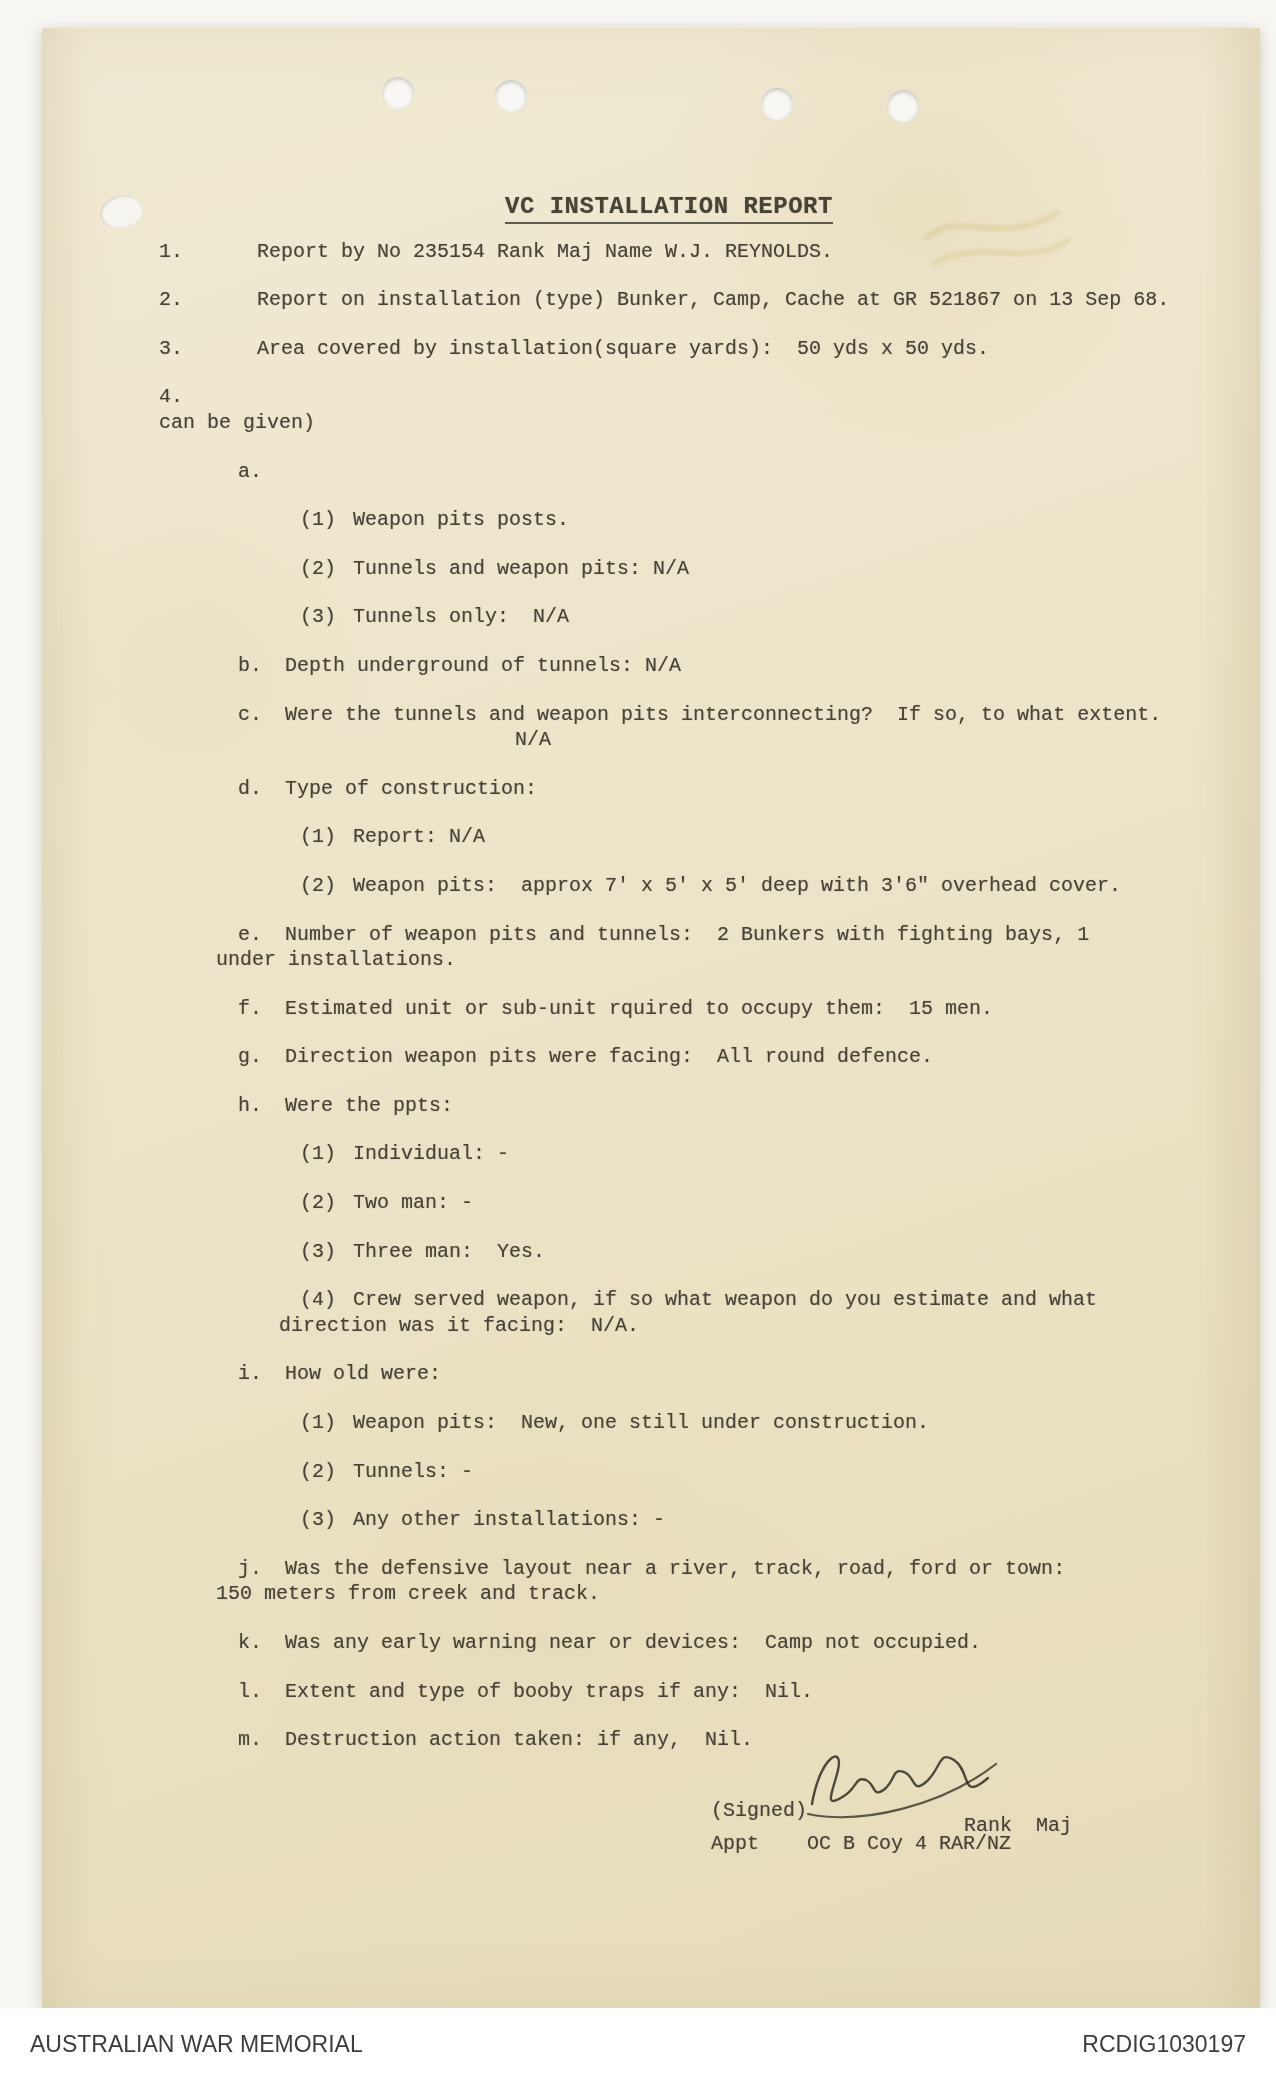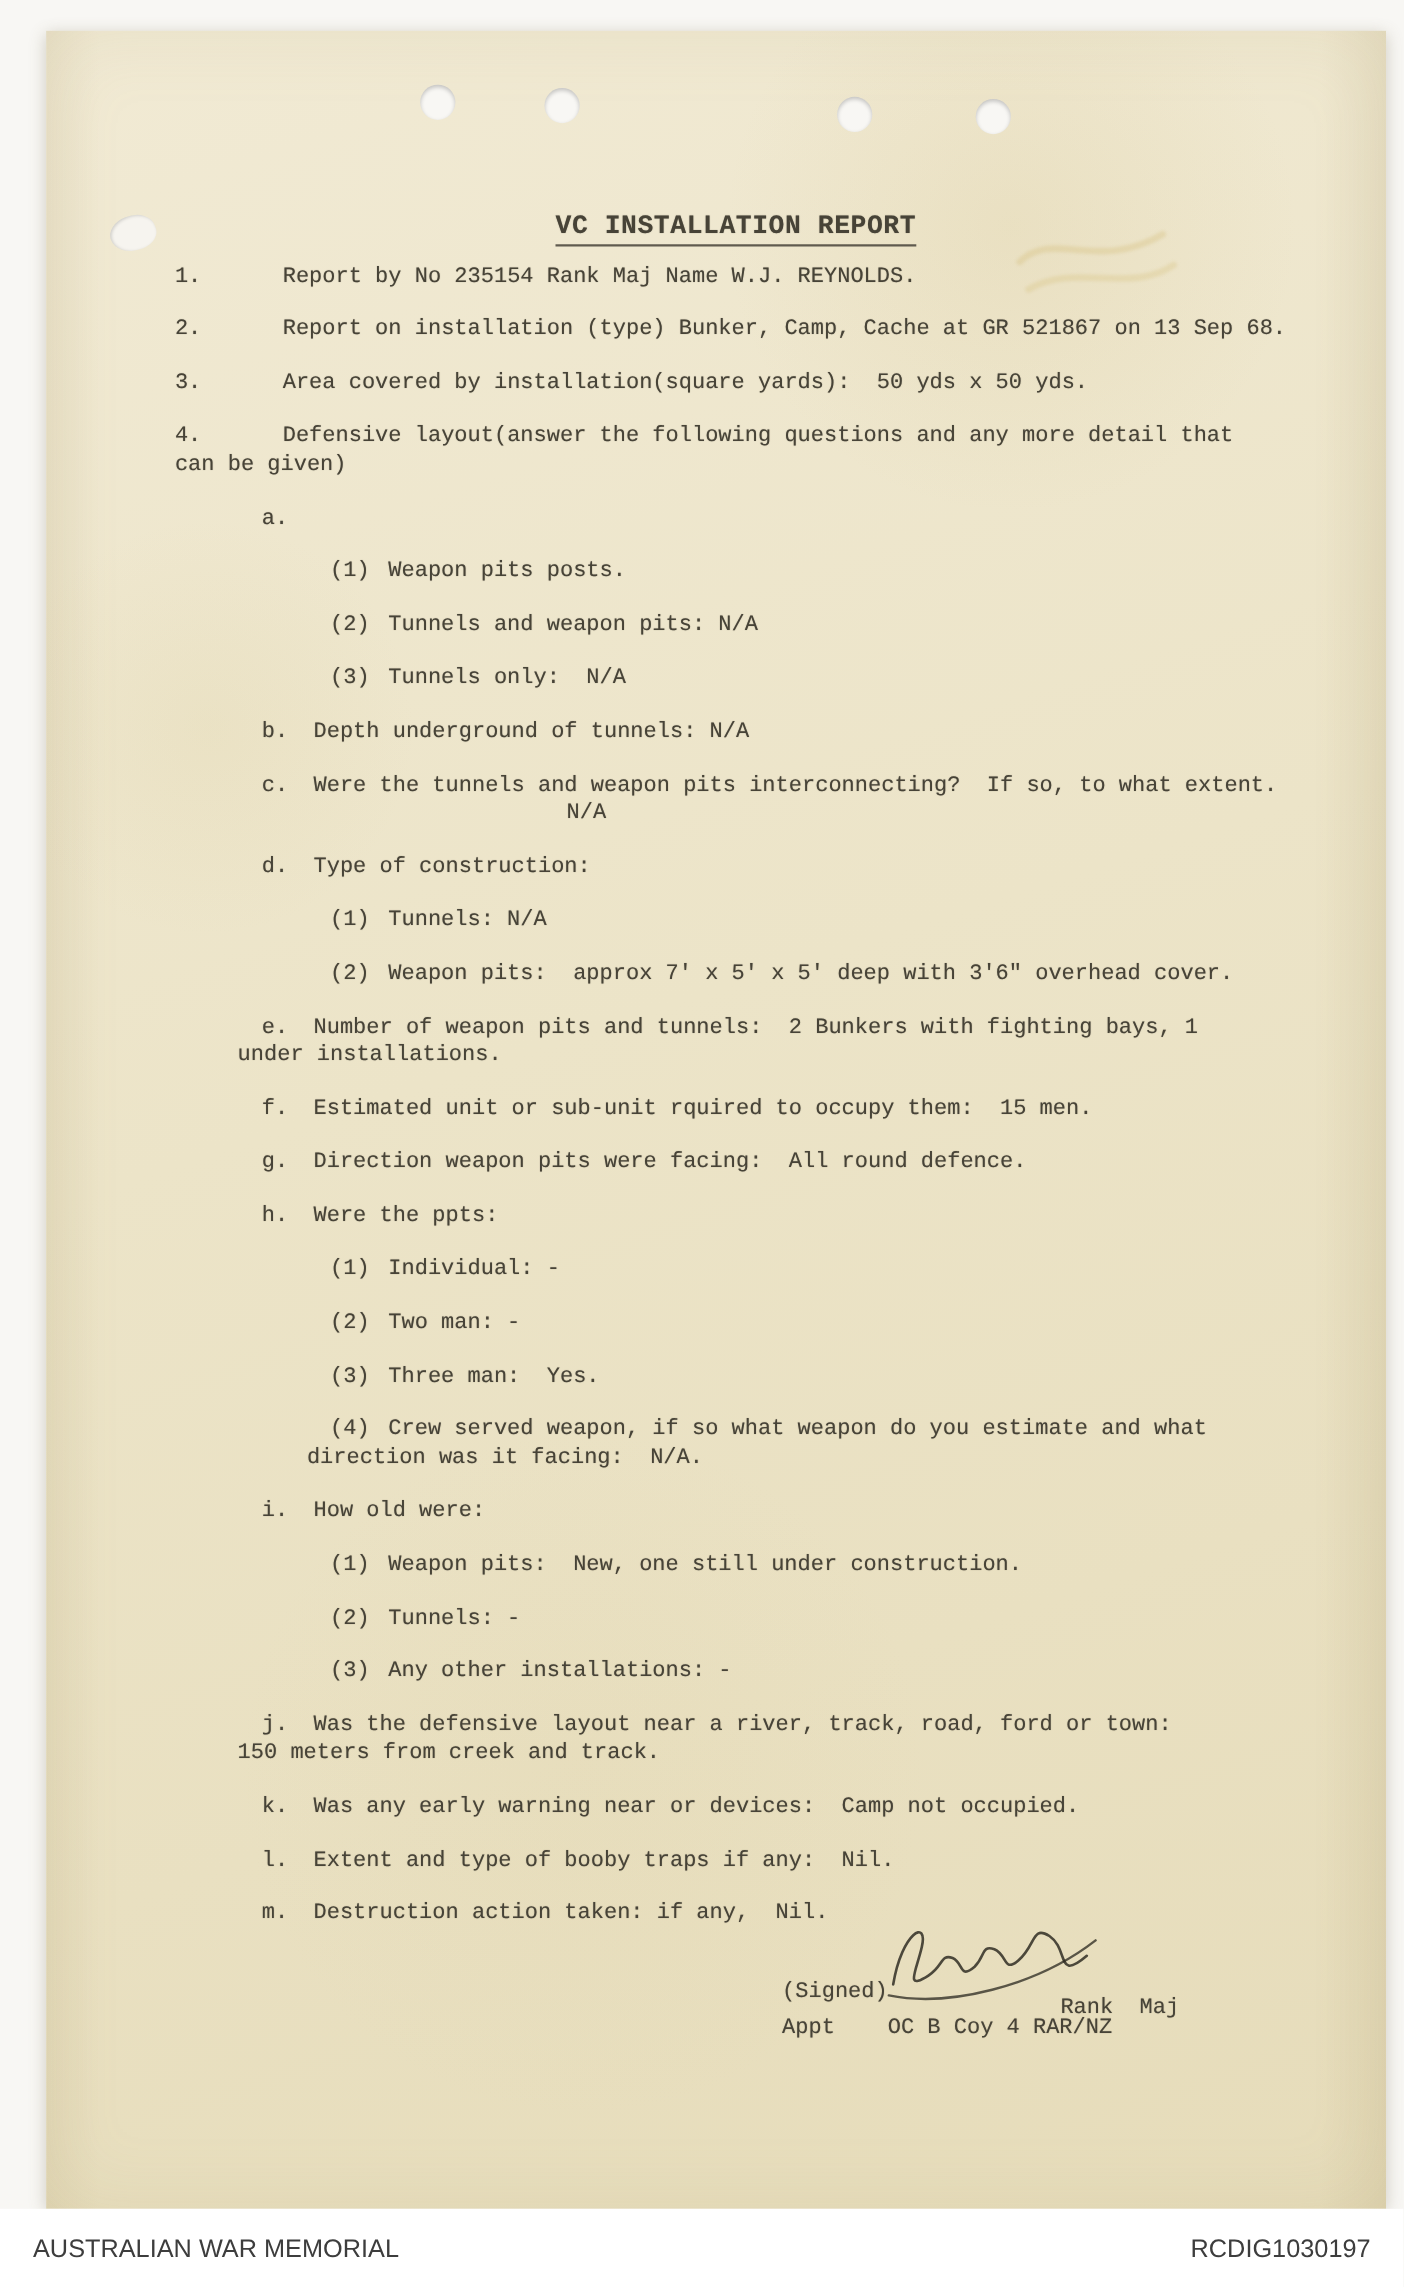--- a/index.html
+++ b/index.html
@@ -87,31 +87,31 @@
       <path d="M20,55 C50,25 90,65 150,30" fill="none" stroke="#cfb66a" stroke-width="6" stroke-linecap="round" opacity="0.28"></path>
       <path d="M28,80 C70,55 120,85 160,58" fill="none" stroke="#cfb66a" stroke-width="6" stroke-linecap="round" opacity="0.24"></path>
     </svg>
 
     <div class="title">VC INSTALLATION REPORT</div>
 
     <div class="lines">
         <div class="ln t-n"><span class="lbl">1.</span><span class="txt">Report by No 235154 Rank Maj Name W.J. REYNOLDS.</span></div>
         <div class="ln t-n"><span class="lbl">2.</span><span class="txt">Report on installation (type) Bunker, Camp, Cache at GR 521867 on 13 Sep 68.</span></div>
         <div class="ln t-n"><span class="lbl">3.</span><span class="txt">Area covered by installation(square yards):  50 yds x 50 yds.</span></div>
-        <div class="ln t-n"><span class="lbl">4.</span><span class="txt">Defensive layout(answer the following questions and any more detail that</span></div>
+        <div class="ln t-n"><span class="lbl">4.</span></div>
         <div class="ln t-c0 cont"><span class="txt">can be given)</span></div>
         <div class="ln t-a"><span class="lbl">a.</span></div>
         <div class="ln t-p"><span class="lbl">(1)</span><span class="txt">Weapon pits posts.</span></div>
         <div class="ln t-p"><span class="lbl">(2)</span><span class="txt">Tunnels and weapon pits: N/A</span></div>
         <div class="ln t-p"><span class="lbl">(3)</span><span class="txt">Tunnels only:  N/A</span></div>
         <div class="ln t-a"><span class="lbl">b.</span><span class="txt">Depth underground of tunnels: N/A</span></div>
         <div class="ln t-a"><span class="lbl">c.</span><span class="txt">Were the tunnels and weapon pits interconnecting?  If so, to what extent.</span></div>
         <div class="ln t-na cont"><span class="txt">N/A</span></div>
         <div class="ln t-a"><span class="lbl">d.</span><span class="txt">Type of construction:</span></div>
-        <div class="ln t-p"><span class="lbl">(1)</span><span class="txt">Tunnels: N/A</span></div>
+        <div class="ln t-p"><span class="lbl">(1)</span><span class="txt">Report: N/A</span></div>
         <div class="ln t-p"><span class="lbl">(2)</span><span class="txt">Weapon pits:  approx 7' x 5' x 5' deep with 3'6" overhead cover.</span></div>
         <div class="ln t-a"><span class="lbl">e.</span><span class="txt">Number of weapon pits and tunnels:  2 Bunkers with fighting bays, 1</span></div>
         <div class="ln t-c1 cont"><span class="txt">under installations.</span></div>
         <div class="ln t-a"><span class="lbl">f.</span><span class="txt">Estimated unit or sub-unit rquired to occupy them:  15 men.</span></div>
         <div class="ln t-a"><span class="lbl">g.</span><span class="txt">Direction weapon pits were facing:  All round defence.</span></div>
         <div class="ln t-a"><span class="lbl">h.</span><span class="txt">Were the ppts:</span></div>
         <div class="ln t-p"><span class="lbl">(1)</span><span class="txt">Individual: -</span></div>
         <div class="ln t-p"><span class="lbl">(2)</span><span class="txt">Two man: -</span></div>
         <div class="ln t-p"><span class="lbl">(3)</span><span class="txt">Three man:  Yes.</span></div>
         <div class="ln t-p"><span class="lbl">(4)</span><span class="txt">Crew served weapon, if so what weapon do you estimate and what</span></div>

